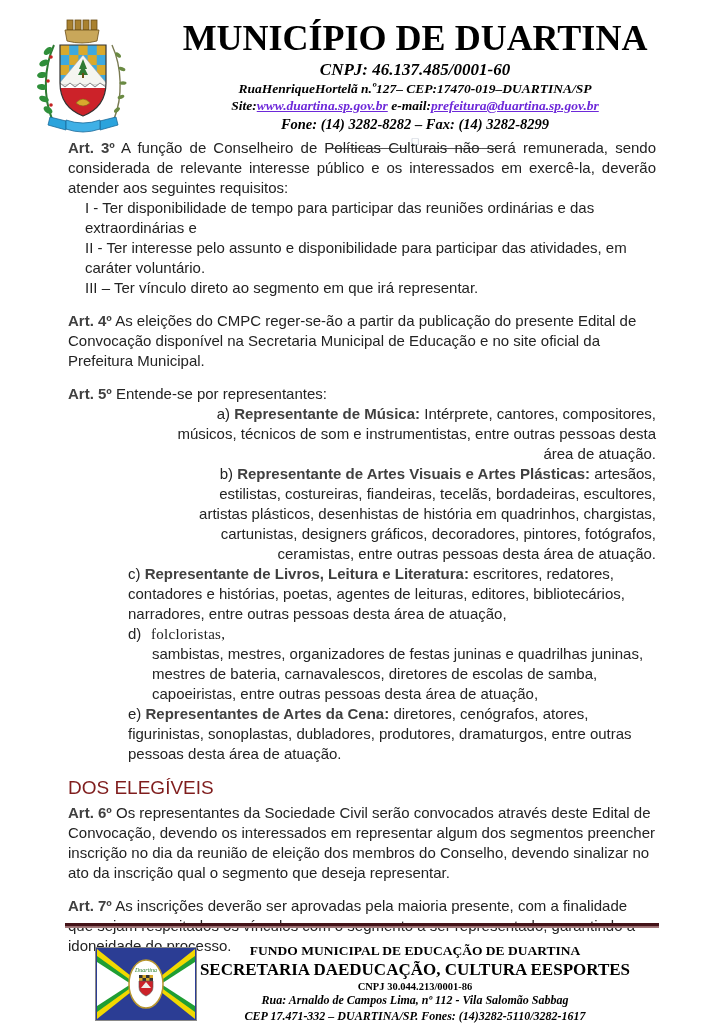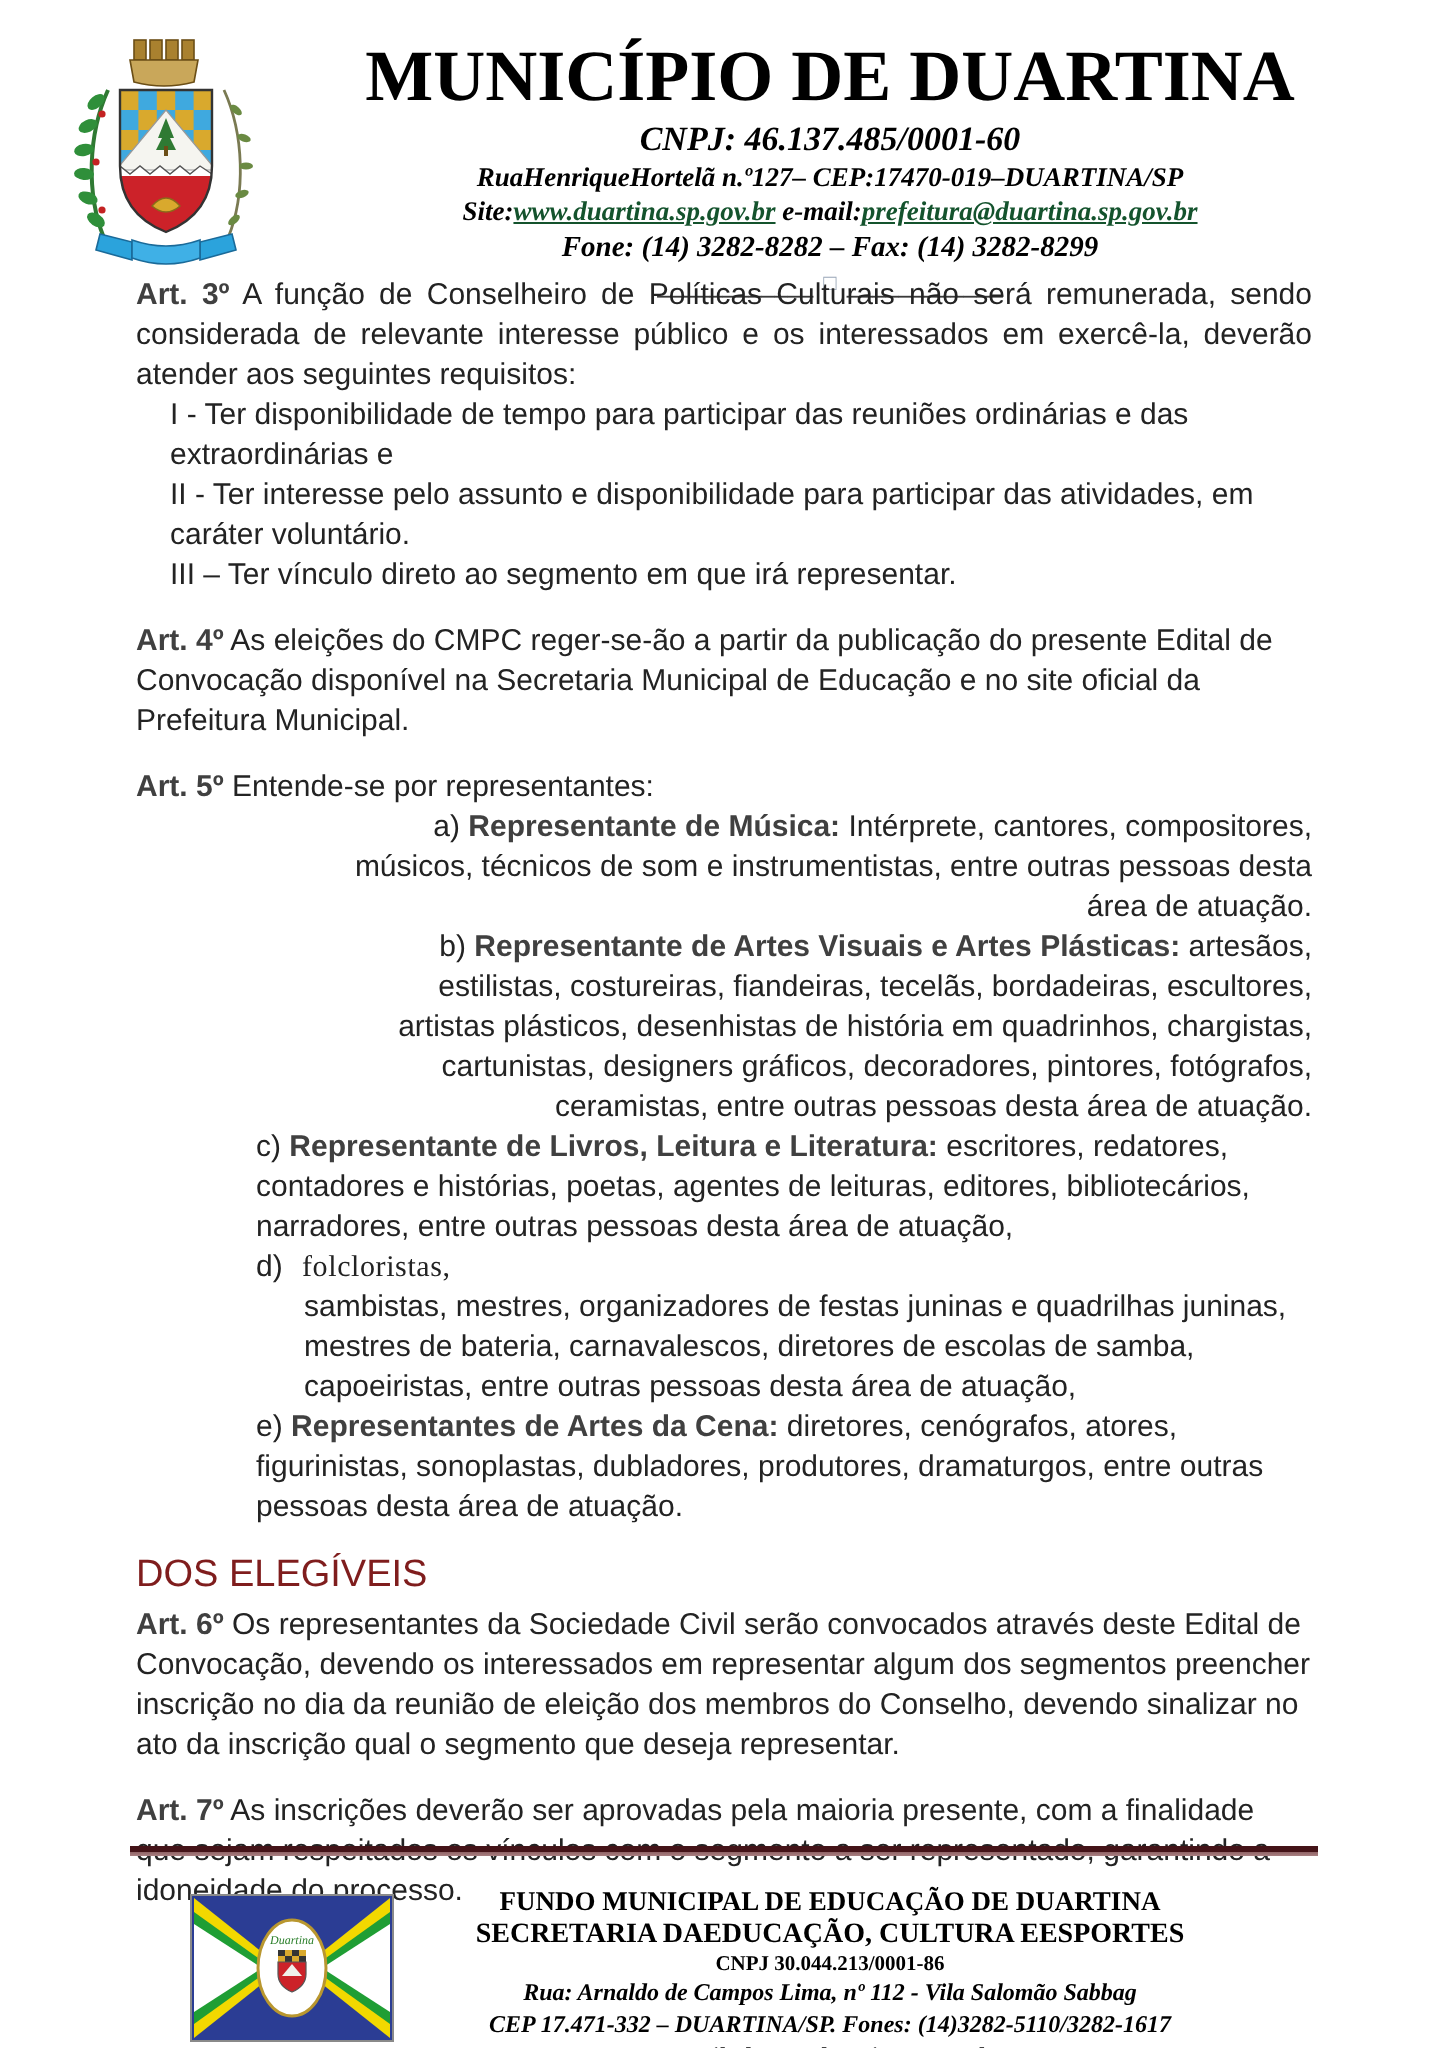--- a/index.html
+++ b/index.html
@@ -16,21 +16,21 @@
   .header-text {
     position:absolute; left:160px; top:8px; width:510px; text-align:center;
     font-family:"Liberation Serif", serif;
   }
   .title { font-weight:bold; font-size:36px; line-height:1.0; color:#000; letter-spacing:0px; }
   .hline { font-weight:bold; font-style:italic; color:#000; }
   .h-cnpj { font-size:17px; margin-top:4px; }
   .h-addr { font-size:13.5px; margin-top:1px; }
   .h-site { font-size:13.5px; margin-top:1px; }
   .h-fone { font-size:14.5px; margin-top:2px; }
-  .link { color:#14532d; text-decoration:underline; cursor:pointer; }
+  .link { color:#6d28d9; text-decoration:underline; cursor:pointer; }
   .h-divider { margin-top:2px; font-size:13px; font-weight:bold; color:#3a3a3a; letter-spacing:0; }
   .h-divider .sq { color:#9aa7b8; font-size:11px; margin:0 5px; position:relative; top:-2px; }
 
   
   .content { position:absolute; left:68px; top:126px; width:588px; font-size:15px; line-height:20px; color:#232323; }
   .para { text-align:left; }
   .just { text-align:justify; }
   .gap { margin-top:13px; }
   .romans { margin-left:17px; }
   .item { }
@@ -48,21 +48,21 @@
   
   .footer { position:absolute; left:0; top:911px; width:724px; height:113px; }
   .footer-rule { margin:0 65px; height:5px;
     background:linear-gradient(to bottom, #441318 0%, #441318 55%, #8d5f62 55%, #a98082 100%); }
   .flag { position:absolute; left:95px; top:24px; }
   .footer-text {
     position:absolute; left:160px; top:20px; width:510px; text-align:center;
     font-family:"Liberation Serif", serif; color:#000;
   }
   .f1 { font-weight:bold; font-size:13.5px; }
-  .f2 { font-weight:bold; font-size:14px; margin-top:1px;text-align:center; }
+  .f2 { font-weight:bold; font-size:17px; margin-top:1px;text-align:center; }
   .f3 { font-weight:bold; font-size:10.5px; margin-top:1px; }
   .f4, .f5 { font-weight:bold; font-style:italic; font-size:12px; margin-top:1px; }
   .f6 { font-size:12px; margin-top:1px; }
   .f6 .flabel { font-weight:bold; font-style:italic; }
   .f6 .femail { font-weight:bold; border-bottom:3px double #555; }
 </style>
 </head>
 <body>
 
 <div class="page">

